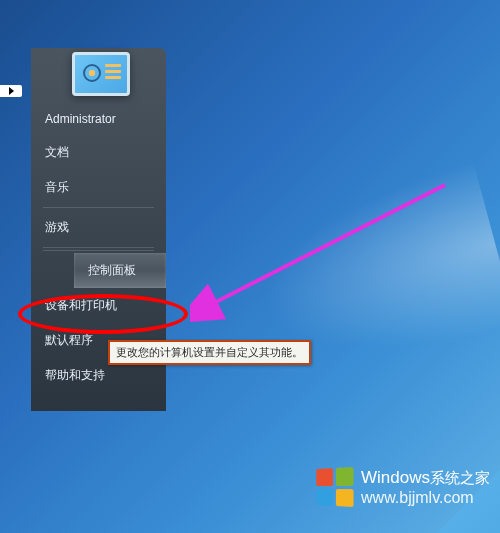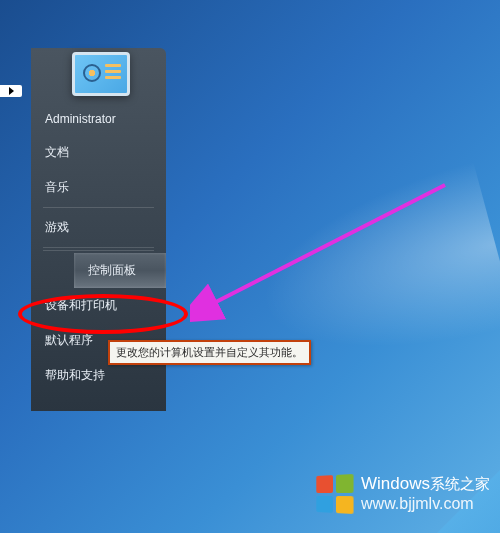--- a/index.html
+++ b/index.html
@@ -134,23 +134,23 @@
       border: 2px solid #c2410c;
       padding: 3px 6px;
       font-size: 11px;
       color: #2a2a2a;
       z-index: 10;
       box-shadow: 1px 1px 3px rgba(0,0,0,0.3);
     }
     .watermark {
       position: absolute;
       right: 10px;
-      bottom: 20px;
+      bottom: 26px;
       display: flex;
-      align-items: center;
+      align-items: flex-start;
       z-index: 9;
     }
     .win-logo {
       width: 38px;
       height: 38px;
       display: grid;
       grid-template-columns: 1fr 1fr;
       grid-template-rows: 1fr 1fr;
       gap: 3px;
       margin-right: 8px;

